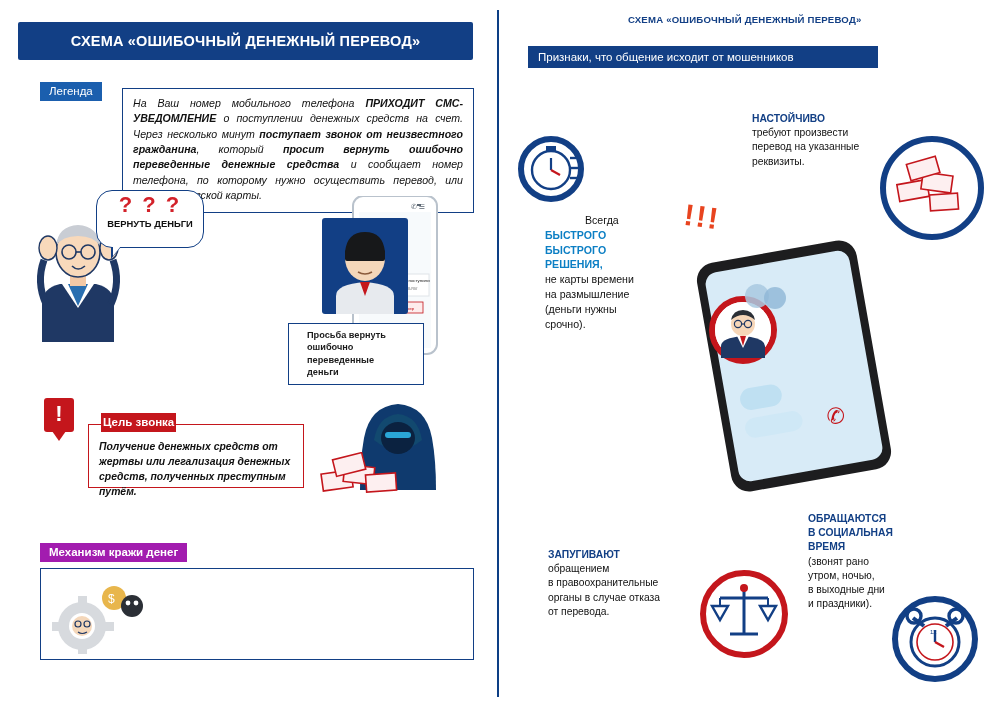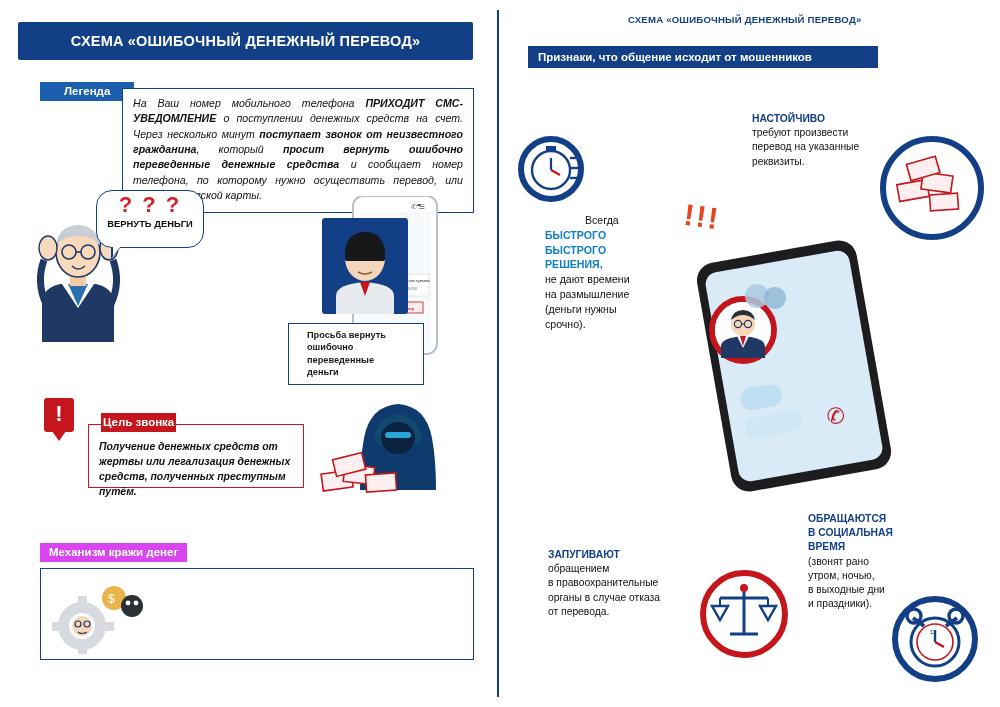--- a/index.html
+++ b/index.html
@@ -54,22 +54,22 @@
     letter-spacing: .2px;
   }
 
   .legend-tag {
     position: absolute;
     left: 40px;
     top: 82px;
     background: #1b5fae;
     color: #fff;
     font-size: 11.5px;
-    font-weight: bold;
-    padding: 3px 24px 4px;
+    font-weight: normal;
+    padding: 3px 9px 4px;
   }
   .legend-box {
     position: absolute;
     left: 122px;
     top: 88px;
     width: 352px;
     min-height: 88px;
     border: 1.5px solid #123f85;
     background: #fff;
     padding: 7px 10px 8px 10px;
@@ -191,21 +191,21 @@
     bottom: -9px;
     border-width: 10px 7px 0 7px;
     border-style: solid;
     border-color: #c4161c transparent transparent transparent;
   }
 
   .mech-tag {
     position: absolute;
     left: 40px;
     top: 543px;
-    background: #d946ef;
+    background: #a21caf;
     color: #fff;
     font-size: 11.5px;
     font-weight: bold;
     padding: 3px 9px 4px;
   }
   .mech-box {
     position: absolute;
     left: 40px;
     top: 568px;
     width: 434px;
@@ -243,21 +243,21 @@
     height: 22px;
     background: #123f85;
     display: flex;
     align-items: center;
     padding-left: 10px;
     box-sizing: border-box;
   }
   .right-subtitle-bar span {
     color: #fff;
     font-size: 11.5px;
-    font-weight: bold;
+    font-weight: normal;
   }
 
   .cal-text {
     position: absolute;
     font-size: 10.6px;
     line-height: 1.4;
     color: #111;
   }
   .cal-text .hl { color: #0c7fc4; font-weight: bold; }
 
@@ -509,21 +509,21 @@
       <line x1="46" y1="26" x2="58" y2="26" stroke="#123f85" stroke-width="2.4"></line>
       <line x1="46" y1="36" x2="54" y2="36" stroke="#123f85" stroke-width="2.4"></line>
     </svg>
   </div>
 
   <div class="cal-text" style="left:545px; top:213px; width:120px;">
     <span class="bold">Всегда</span>
     <span class="hl">БЫСТРОГО</span><br>
     <span class="hl">БЫСТРОГО</span><br>
     <span class="hl">РЕШЕНИЯ,</span><br>
-    <span>не дают времени</span><br>
+    <span>не карты времени</span><br>
     <span>на размышление</span><br>
     <span>(деньги нужны</span><br>
     <span>срочно).</span>
   </div>
 
   <div class="r-text" style="left:752px; top:112px; width:130px;">
     <span class="cap">НАСТОЙЧИВО</span><br>
     <span>требуют произвести</span><br>
     <span>перевод на указанные</span><br>
     <span>реквизиты.</span>

